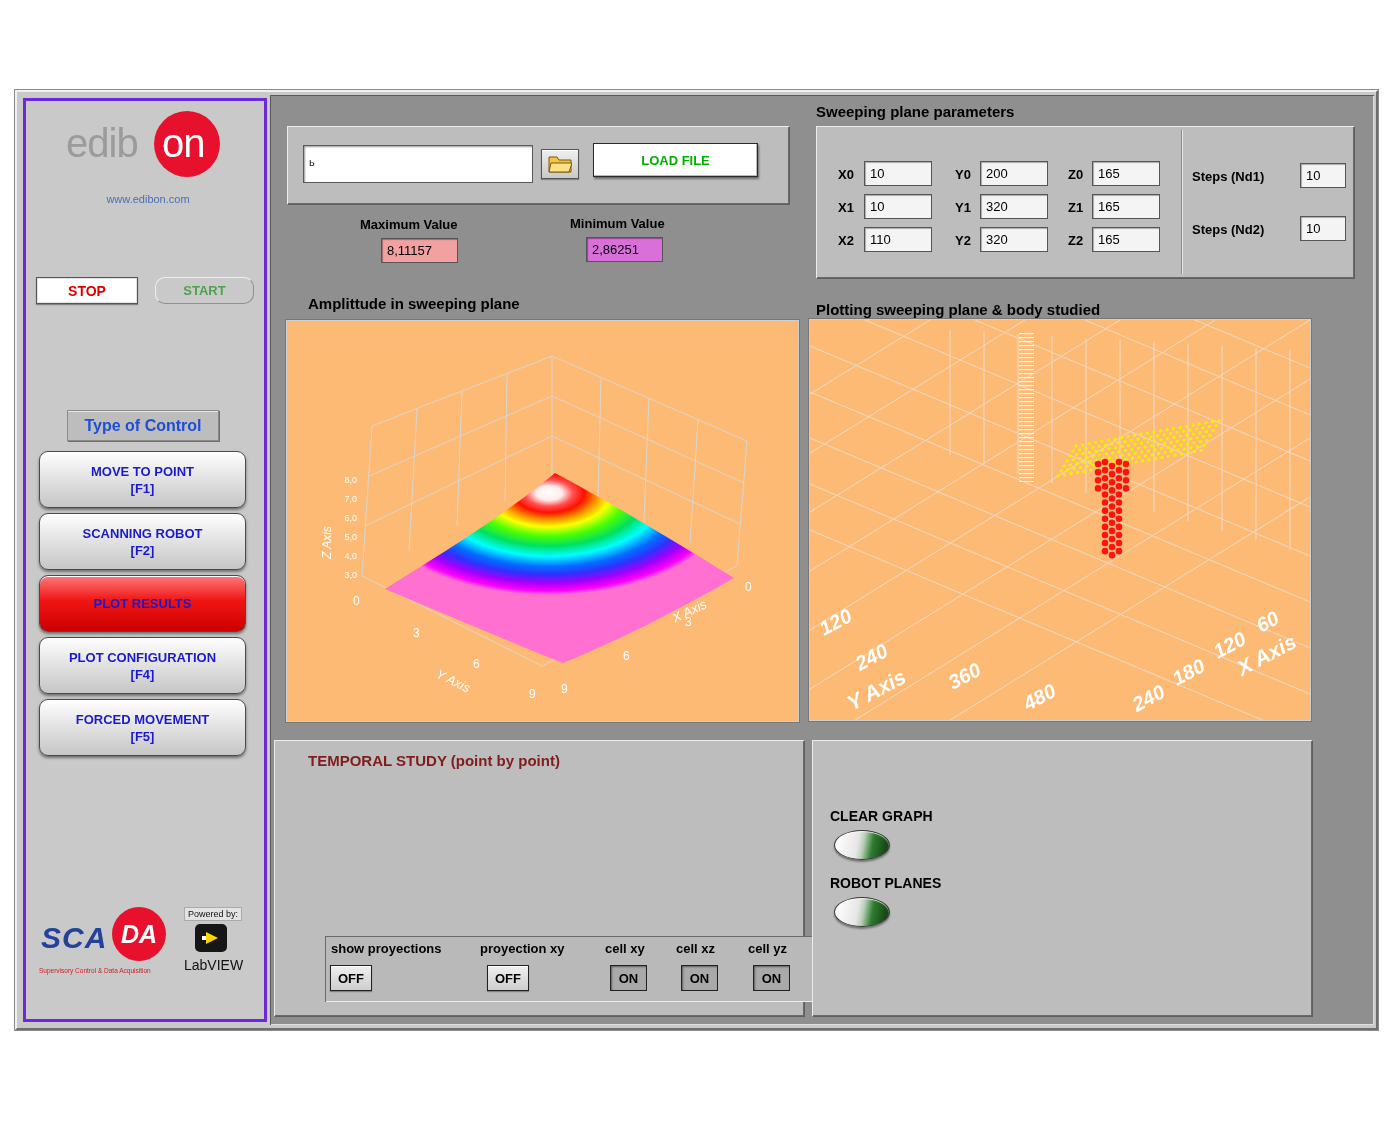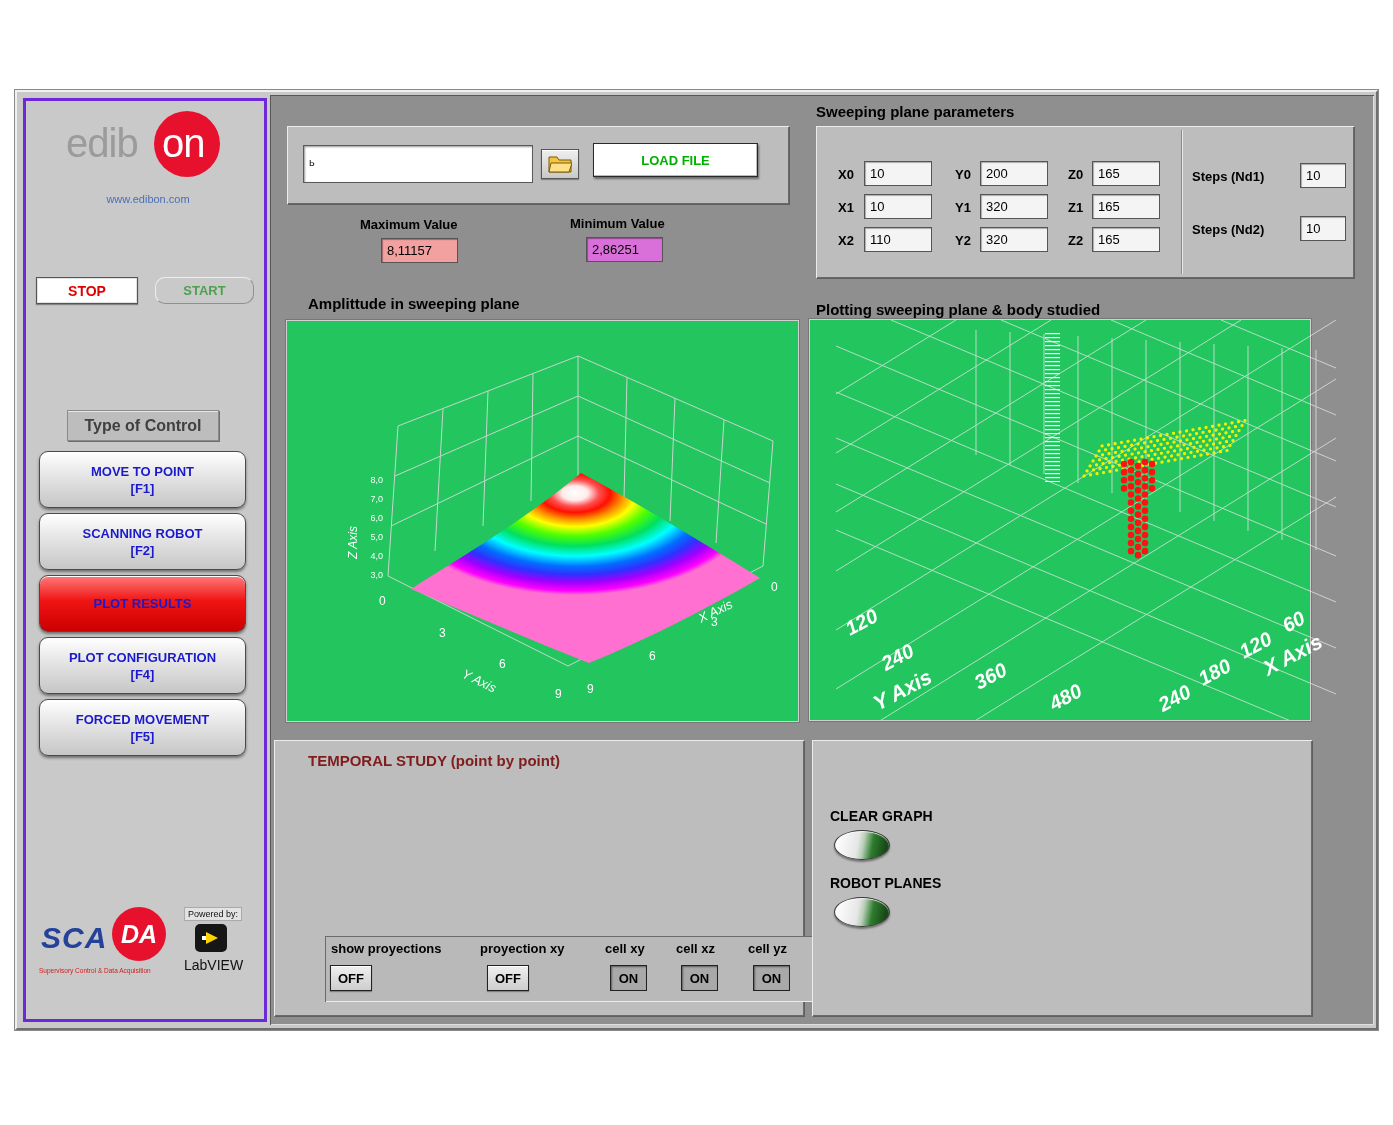--- a/index.html
+++ b/index.html
@@ -15,21 +15,21 @@
   .logo-gray { font-size:40px; color:#9b9b9b; letter-spacing:-1px; }
   .logo-white { font-size:40px; color:#ffffff; letter-spacing:-1px; }
   .logo-url { text-align:center; font-size:11px; color:#4a6fb5; }
   .stop-btn { width:102px; height:27px; background:#ffffff; border:1px solid #555;
               box-shadow:inset 0 0 0 1px #e2e2e2, 0 1px 1px rgba(0,0,0,.35);
               color:#e00000; font-weight:bold; font-size:14px; font-family:inherit; cursor:pointer; }
   .start-btn { width:99px; height:27px; background:#c9c9c9; border:1px solid #8f8f8f; border-top-color:#eeeeee; border-left-color:#eeeeee;
                color:#4fa04f; font-weight:bold; font-size:13px; font-family:inherit; }
   .toc-label { width:152px; height:31px; background:#bdbdbd; border:1px solid #8a8a8a;
                box-shadow:1px 1px 0 #6e6e6e, inset 0 1px 0 #e8e8e8;
-               font-weight:bold; font-size:16px; color:#404040; text-align:center; line-height:29px; }
+               font-weight:bold; font-size:16px; color:#1d4ed8; text-align:center; line-height:29px; }
   .ctrl-btn { left:13px; width:207px; height:57px; border-radius:9px; border:1px solid #4a4a4a;
               background:linear-gradient(#ffffff,#e4e4e4 45%,#c6c6c6);
               box-shadow:0 2px 3px rgba(0,0,0,.45), inset 0 1px 0 #ffffff;
               display:flex; flex-direction:column; align-items:center; justify-content:center; gap:2px;
               font-weight:bold; color:#1a1acc; font-size:13px; font-family:inherit; cursor:pointer; }
   .ctrl-btn.active { background:linear-gradient(#ff7a7a,#f01414 45%,#cc0000); }
   .btn-line:empty { display:none; }
   .scada-text { font-size:30px; font-weight:bold; font-style:italic; color:#24429a; letter-spacing:1px; }
   .scada-circle { width:54px; height:54px; border-radius:50%; background:#e8112d; display:flex; align-items:center; justify-content:center;
                   color:#fff; font-weight:bold; font-size:25px; font-style:italic; }
@@ -59,21 +59,21 @@
   .max-readout { background:#f2a0a0; }
   .min-readout { background:#d96fd9; }
 
   .section-title { font-weight:bold; font-size:15px; color:#000; }
   .f-label { font-weight:bold; font-size:13px; color:#000; }
   .f-input { width:68px; height:25px; background:#f4f4f4; border:1px solid #555;
              box-shadow:inset 1px 1px 1px rgba(0,0,0,.3); font-size:13px; padding-left:5px; font-family:inherit; }
   .steps-input { width:46px; }
   .v-divider { width:2px; background:#8a8a8a; border-right:1px solid #e8e8e8; }
 
-  .plot-frame { background:#22c55e; box-shadow:0 0 0 1px #d0d0d0, 0 0 0 2px #777;padding-left:26px; }
+  .plot-frame { background:#fdba74; box-shadow:0 0 0 1px #d0d0d0, 0 0 0 2px #777; }
 
   .ts-title { font-weight:bold; font-size:15px; color:#7f1d1d; }
   .toggle-strip { background:#b9b9b9; }
   .t-label { font-weight:bold; font-size:13px; color:#000; white-space:nowrap; }
   .toggle-btn { width:42px; height:26px; border:1px solid #222; font-weight:bold; font-size:13px; font-family:inherit; cursor:pointer; }
   .toggle-btn.off { background:linear-gradient(#f0f0f0,#cdcdcd); box-shadow:inset 0 1px 0 #fff, 0 1px 1px rgba(0,0,0,.3); }
   .toggle-btn.on { width:37px; background:#a9a9a9; box-shadow:inset 1px 1px 2px rgba(0,0,0,.45); }
 
   .action-label { font-weight:bold; font-size:14px; color:#000; }
   .oval-btn { width:56px; height:30px; border-radius:50%; border:1px solid #3a3a3a;

